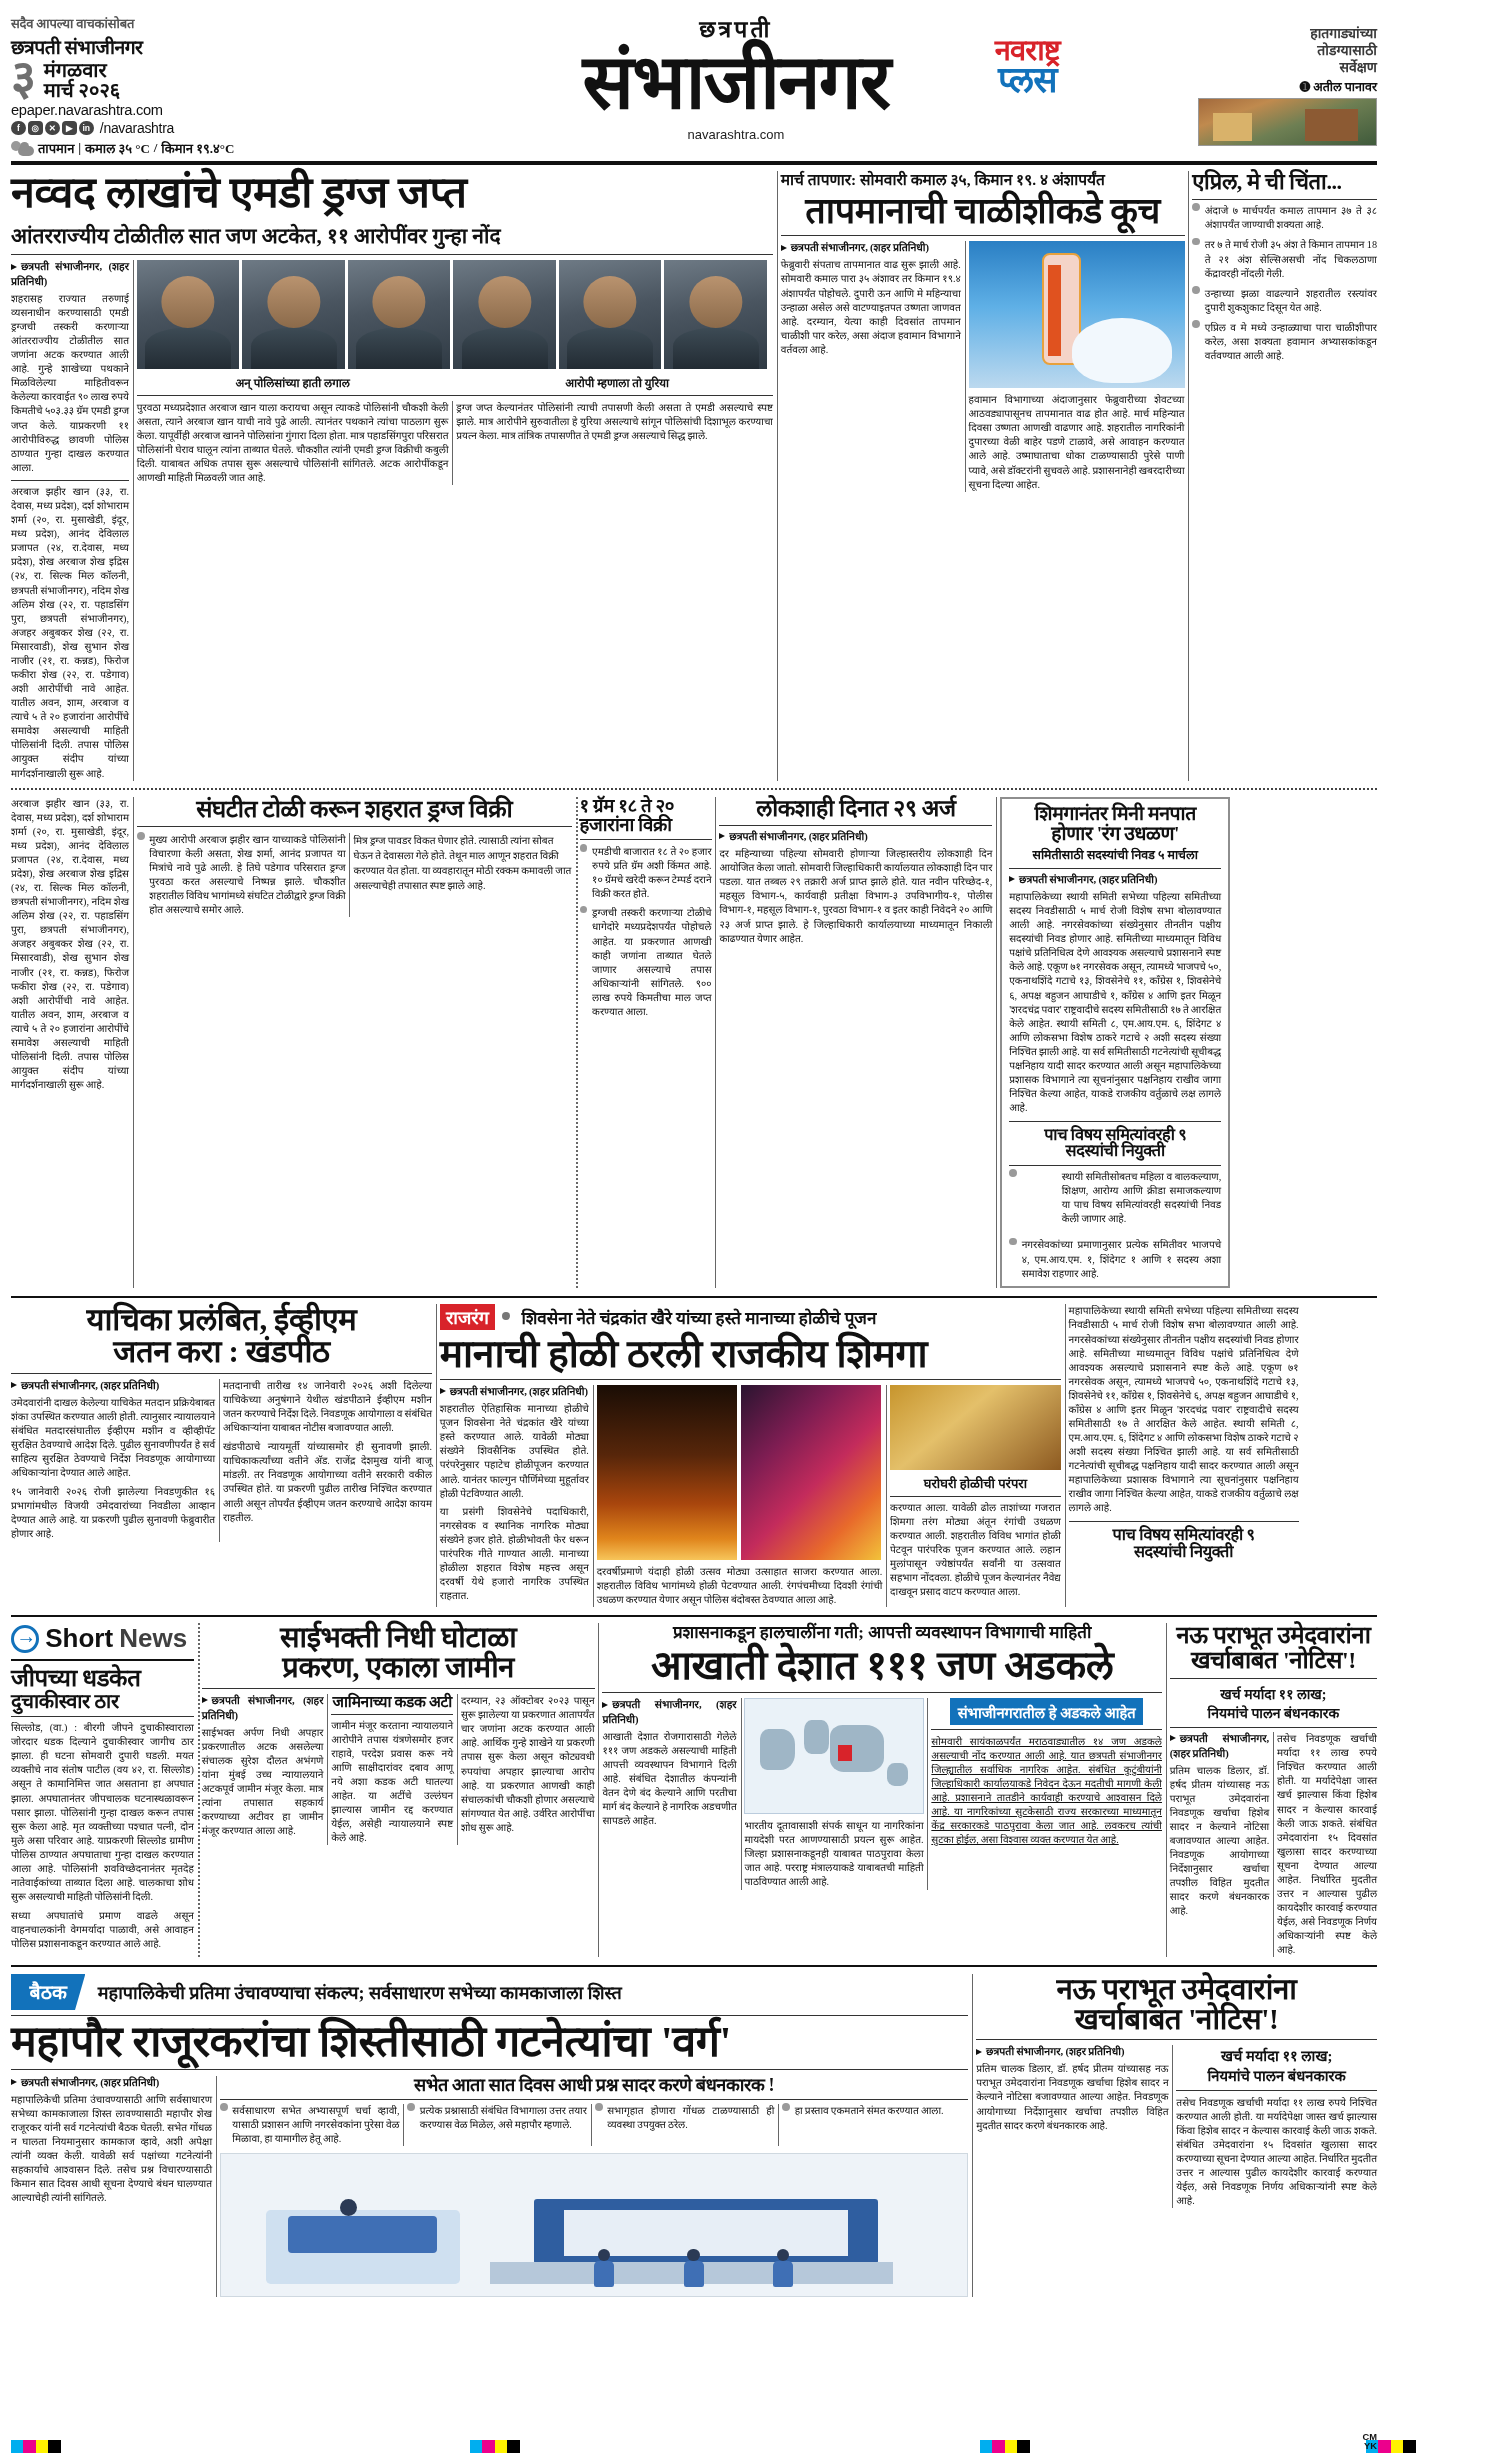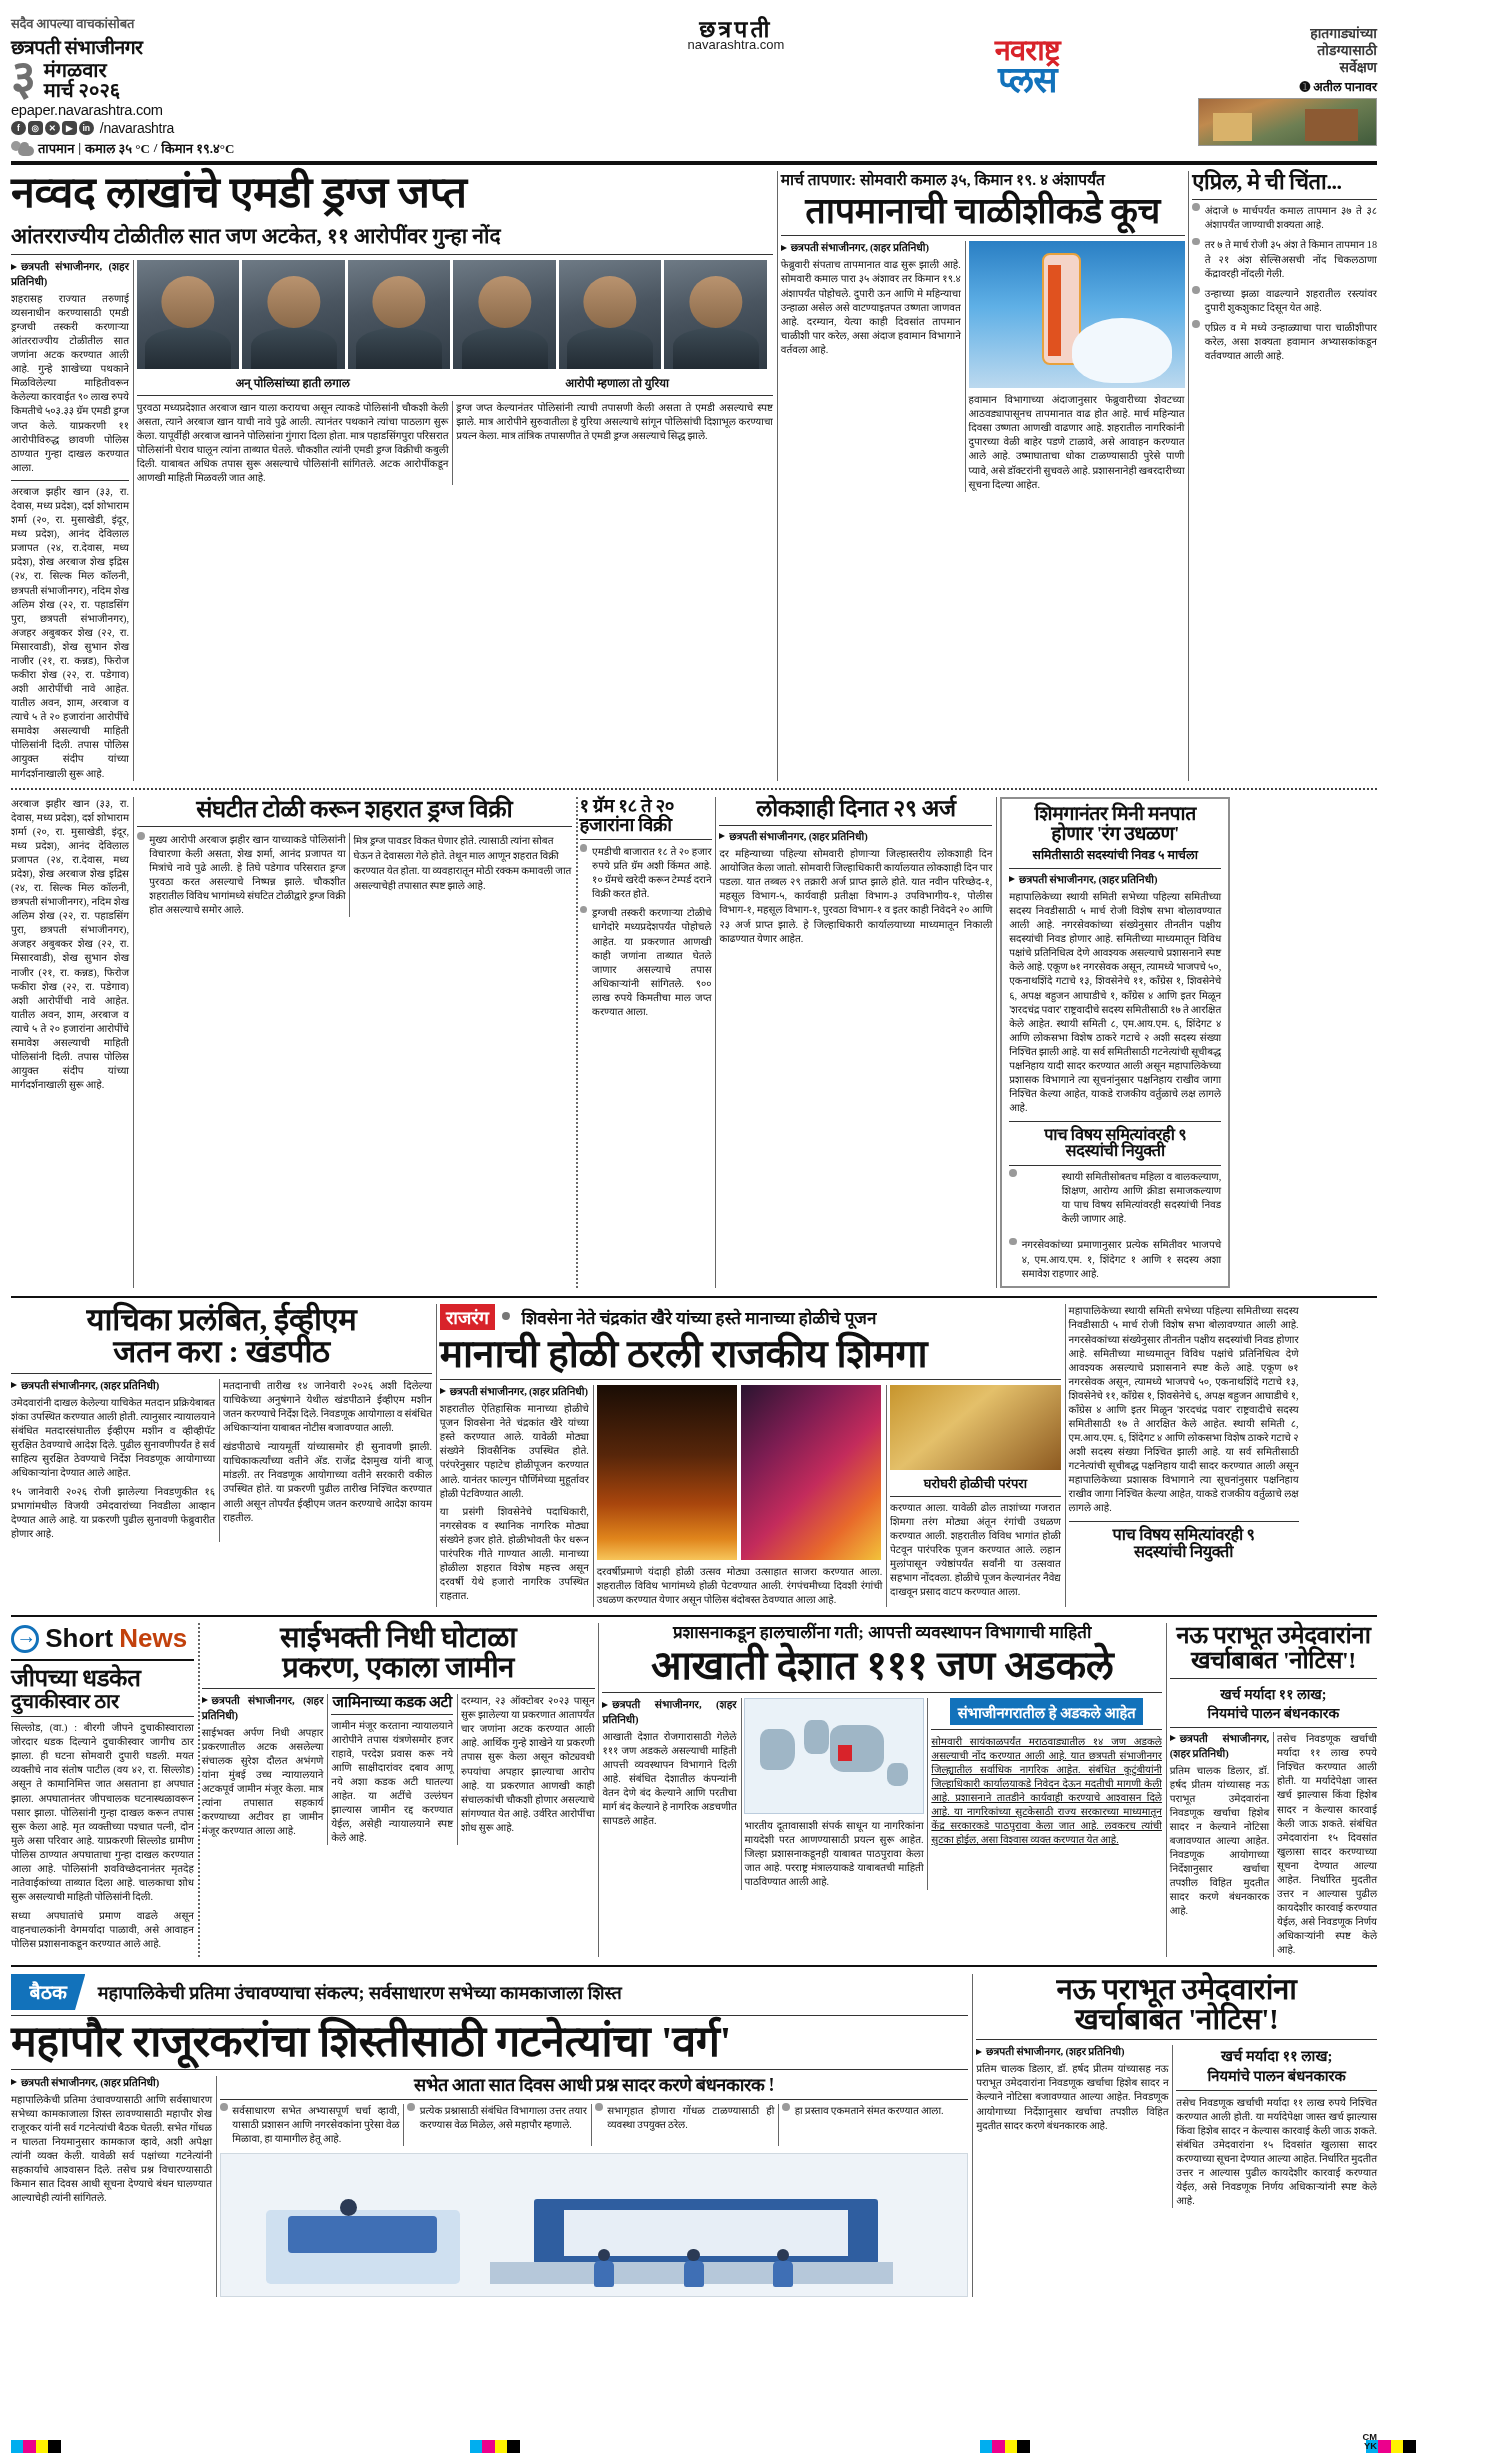--- a/index.html
+++ b/index.html
@@ -110,21 +110,21 @@
              padding:4.7px 18.6px; display:inline-block;
              clip-path:polygon(0 0,100% 0,86% 100%,0 100%); }
   .tagblue2 { background:#1272bb; color:#fff; font-weight:bold; font-size:14.7px;
               padding:3.1px 7.8px; display:inline-block; }
 
   .shortnews-hd { display:flex; align-items:center; gap:6.2px; }
   .sn-ic { width:28px; height:28px; border-radius:50%; border:3.1px solid #1272bb; position:relative; flex:none; }
   .sn-ic:before { content:"→"; position:absolute; left:2.3px; top:-3.1px; font-size:20px; color:#1272bb;
                   font-family:"Liberation Sans", sans-serif; font-weight:bold; }
   .sn-t1 { font-size:26px; font-weight:bold; font-family:"Liberation Sans", sans-serif; }
-  .sn-t2 { font-size:26px; font-weight:bold; font-family:"Liberation Sans", sans-serif; color:#c2410c; }
+  .sn-t2 { font-size:26px; font-weight:bold; font-family:"Liberation Sans", sans-serif; color:#404040; }
 
   .cmyk { position:absolute; display:flex; }
   .cmyk i { width:12.4px; height:12.4px; display:block; }
   .cmyk .c{background:#00aeef}.cmyk .m{background:#ec008c}
   .cmyk .y{background:#fff200}.cmyk .k{background:#000}
   .cmyk-lbl { position:absolute; right:11px; bottom:11px; font-size:9.3px; font-weight:bold;
               font-family:"Liberation Sans", sans-serif; line-height:0.95; text-align:right; }
 
   .illus { background:#eef3f8; position:relative; overflow:hidden; border:0.8px solid #cfd8e0; }
   .fig { position:absolute; bottom:6%; width:20px; }
@@ -165,20 +165,21 @@
         <span>तापमान</span>
         <span>|</span>
         <span>कमाल ३५ °C</span>
         <span>/</span>
         <span>किमान १९.४°C</span>
       </div>
     </div>
 
     <div class="mh-center">
       <div class="mh-chh">छत्रपती</div>
+      <div class="mh-title">संभाजीनगर</div>
       <div class="mh-plus">
         <div class="p1">नवराष्ट्र</div>
         <div class="p2">प्लस</div>
       </div>
       <div class="mh-site">navarashtra.com</div>
     </div>
 
     <div class="mh-right">
       <div class="mh-rtxt">हातगाड्यांच्या</div>
       <div class="mh-rtxt">तोडग्यासाठी</div>

